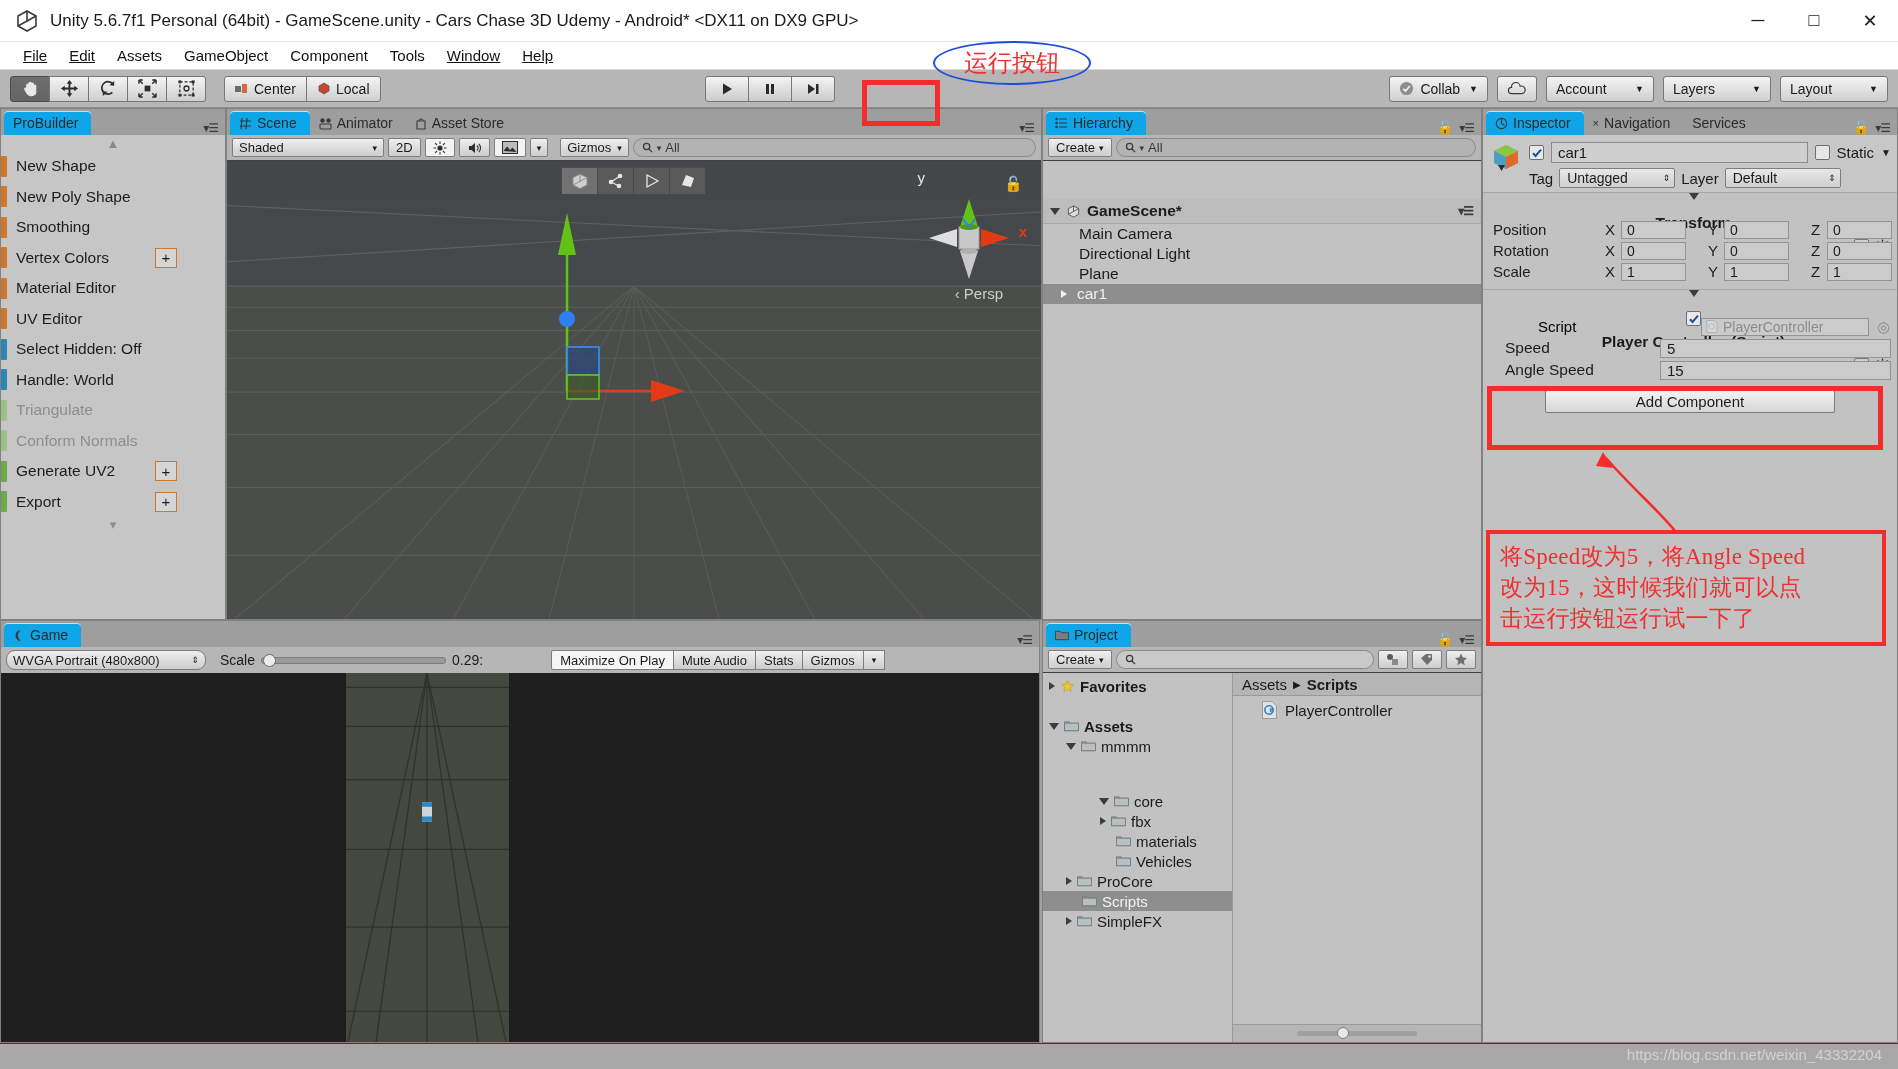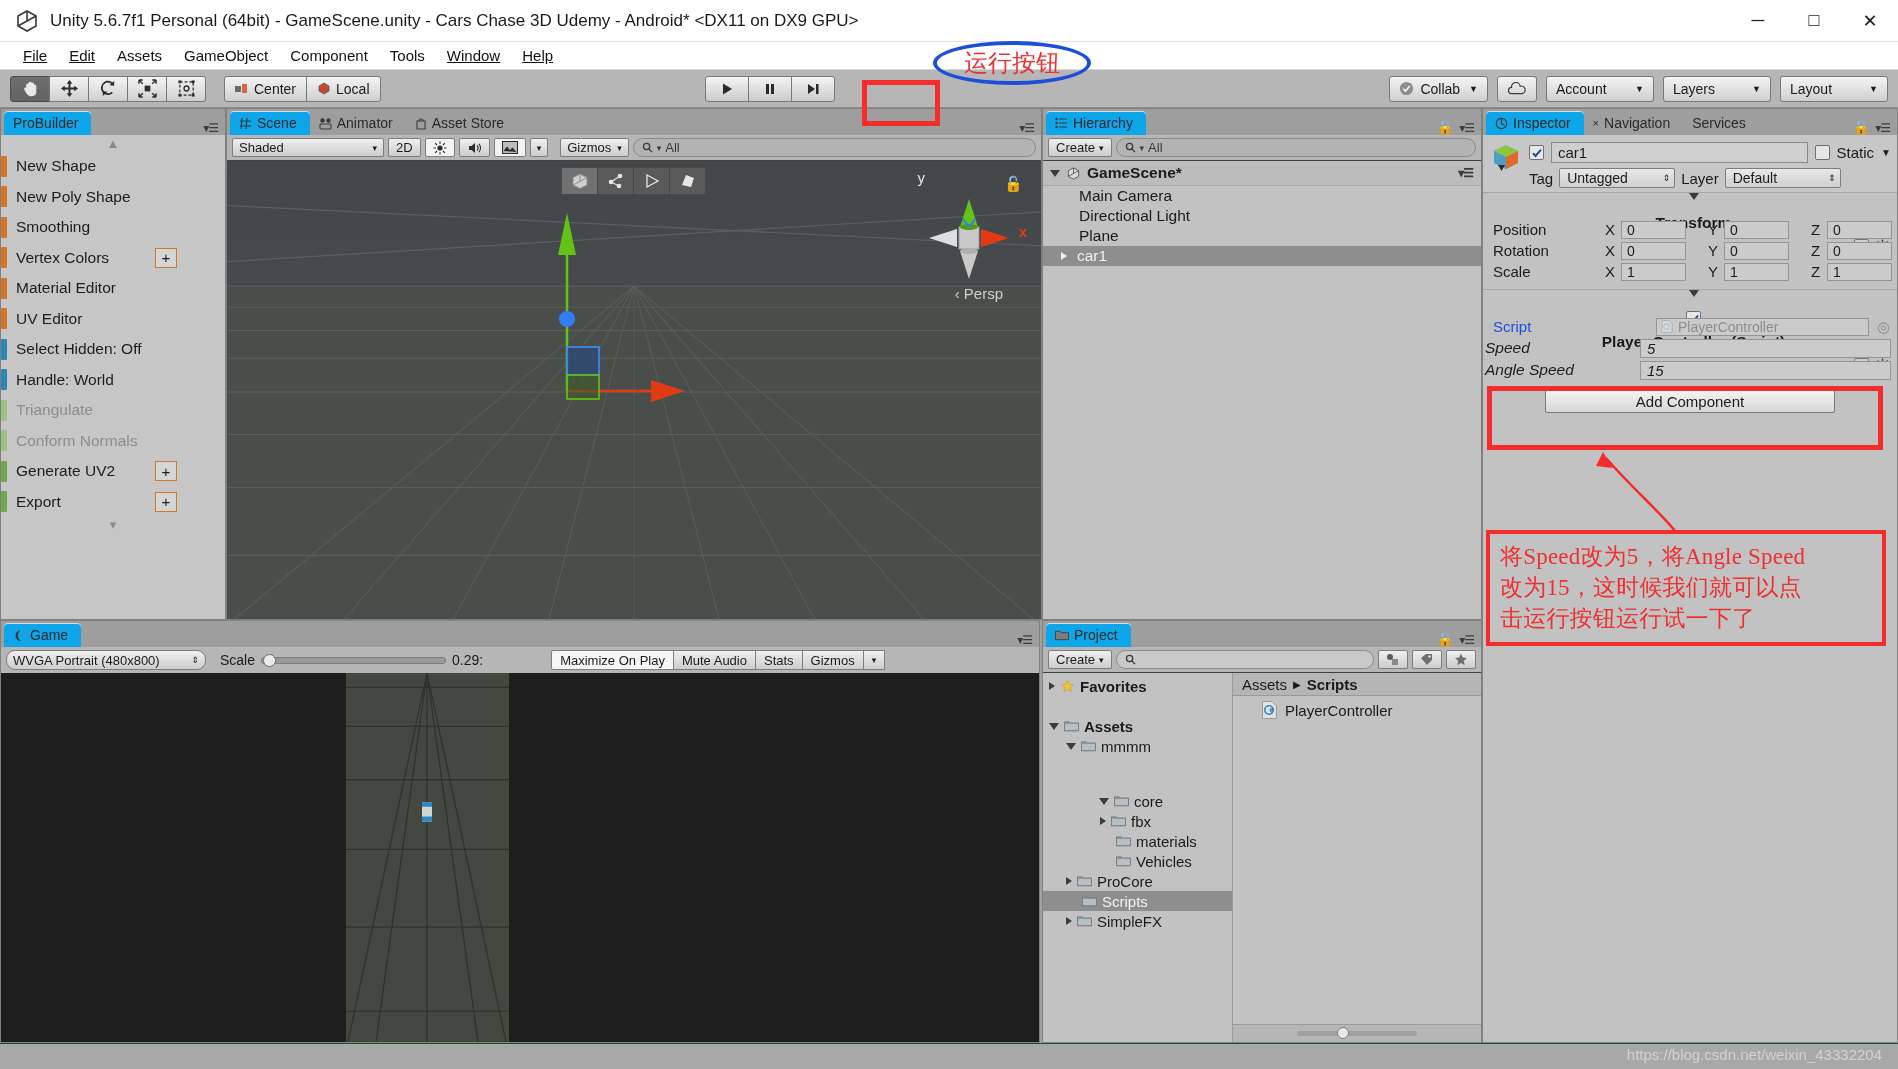--- a/index.html
+++ b/index.html
@@ -139,21 +139,21 @@
   .gv-btn { height:20px; padding:0 8px; background:linear-gradient(#efefef,#cdcdcd);
      border:1px solid #7e7e7e; font-size:13px; display:flex; align-items:center; margin-left:-1px; }
   .gv-btn.first { border-radius:2px 0 0 2px; margin-left:0; }
   .gv-btn.on { background:#f6f6f6; }
   .game-view { flex:1 1 auto; background:#1e1e1e; position:relative; overflow:hidden; }
   .game-canvas { position:absolute; top:0; bottom:0; left:345px; width:163px; background:#44483f; }
 
   
   .h-body { flex:1 1 auto; background:#c2c2c2; overflow:hidden; }
   .h-scene-row { height:25px; background:#bcbcbc; display:flex; align-items:center;
-     gap:6px; padding-left:7px; font-weight:bold; font-size:15.5px; border-bottom:1px solid #a8a8a8; }
+     gap:6px; padding-left:7px; font-weight:bold; font-size:15.5px; border-bottom:1px solid #a8a8a8;margin-top:38px; }
   .h-row { height:20px; display:flex; align-items:center; padding-left:36px; font-size:15.5px; }
   .h-row.selected { background:#8e8e8e; color:#f0f0f0; }
   .tri { width:0; height:0; border-left:6px solid #3c3c3c; border-top:4px solid transparent;
      border-bottom:4px solid transparent; }
   .tri.down { border-left:5px solid transparent; border-right:5px solid transparent;
      border-top:7px solid #3c3c3c; border-bottom:none; }
   .tri.sel { border-left-color:#efefef; }
 
   
   .p-body { flex:1 1 auto; display:flex; min-height:0; background:#c2c2c2; }
@@ -198,38 +198,38 @@
   .comp-head .right-ics { margin-left:auto; display:flex; gap:6px; padding-right:7px; align-items:center; }
   .vec-row { height:21px; display:flex; align-items:center; padding-left:10px; font-size:15px; gap:17px; }
   .vec-label { width:95px; flex:0 0 95px; }
   .vec-axis { display:flex; align-items:center; gap:4px; flex:1 1 0; padding-right:5px; }
   .vec-axis span { width:12px; }
   .vfield { flex:1 1 auto; height:18px; background:#cbcbcb; border:1px solid #949494;
      display:flex; align-items:center; padding-left:5px; font-size:14px; }
   .script-row { height:21px; display:flex; align-items:center; padding-left:10px; font-size:15px; gap:8px; }
   .script-field { flex:1 1 auto; height:18px; background:#cbcbcb; border:1px solid #949494;
      display:flex; align-items:center; gap:5px; padding-left:4px; font-size:14px; color:#8d8d8d; }
-  .prop-row { height:22px; display:flex; align-items:center; padding-left:2px; font-size:15.5px;font-style:italic; }
+  .prop-row { height:22px; display:flex; align-items:center; padding-left:22px; font-size:15.5px; }
   .prop-label { width:155px; flex:0 0 155px; }
   .prop-field { flex:1 1 auto; height:19px; background:#cbcbcb; border:1px solid #949494;
      display:flex; align-items:center; padding-left:6px; font-size:15px; margin-right:6px; }
   .addcomp-wrap { display:flex; justify-content:center; padding:9px 0 8px 0; }
   .addcomp { width:290px; height:23px; background:linear-gradient(#f3f3f3,#d6d6d6);
      border:1px solid #7b7b7b; border-radius:2px; display:flex; align-items:center;
      justify-content:center; font-size:15px; }
 
   
   .anno-box { position:absolute; border:5px solid #f42c2c; pointer-events:none; }
   .anno-note {
     position:absolute; border:4px solid #f42c2c; background:#c2c2c2;
     color:#ef3030; font-family:"Liberation Serif", serif; font-size:23px;
     line-height:31px; padding:7px 8px 8px 10px; letter-spacing:0.2px;
   }
   .anno-ellipse {
-    position:absolute; border:4px solid #1d4ed8; border-radius:50%;
+    position:absolute; border:2px solid #1d4ed8; border-radius:50%;
     display:flex; align-items:center; justify-content:center;
     color:#ef3030; font-family:"Liberation Serif", serif; font-size:24px;
   }
   .watermark { position:absolute; right:16px; bottom:6px; color:#d2d2d2; font-size:15px; }
 
   .statusbar { height:26px; background:#a8a8a8; flex:0 0 26px; position:relative;
      border-top:1px solid #14532d; }
 </style>
 </head>
 <body>
@@ -1030,21 +1030,21 @@
                     <rect x="0.5" y="0.5" width="15" height="15" rx="1.5" fill="#cfcfcf" stroke="#6f6f6f"></rect>
                     <text x="8" y="12" font-size="11" text-anchor="middle" fill="#2f6fa8">?</text>
                   </svg>
                 <svg width="15" height="15" viewBox="0 0 16 16">
                     <circle cx="8" cy="8" r="3" fill="none" stroke="#3a3a3a" stroke-width="1.5"></circle>
                     <path d="M8 0.5 V3 M8 13 V15.5 M0.5 8 H3 M13 8 H15.5 M2.6 2.6 L4.4 4.4 M11.6 11.6 L13.4 13.4 M13.4 2.6 L11.6 4.4 M4.4 11.6 L2.6 13.4" stroke="#3a3a3a" stroke-width="1.5"></path>
                   </svg>
               </span>
             </div>
             <div class="script-row">
-              <span class="prop-label" style="color:#1d4ed8; width:155px; flex:0 0 155px;">Script</span>
+              <span class="prop-label" style="color:#000000; width:155px; flex:0 0 155px;margin-left:45px;">Script</span>
               <div class="script-field">
                 <svg width="12" height="13" viewBox="0 0 13 14">
                     <path d="M1 0.5 H8.5 L12 4 V13.5 H1 Z" fill="#d8d8d8" stroke="#b0b0b0"></path>
                     <circle cx="6" cy="7" r="3" fill="none" stroke="#9fc4dc" stroke-width="1.2"></circle>
                   </svg>
                 <span>PlayerController</span>
               </div>
               <span style="padding-right:7px; color:#8d8d8d;">◎</span>
             </div>
             <div id="pc-props">

